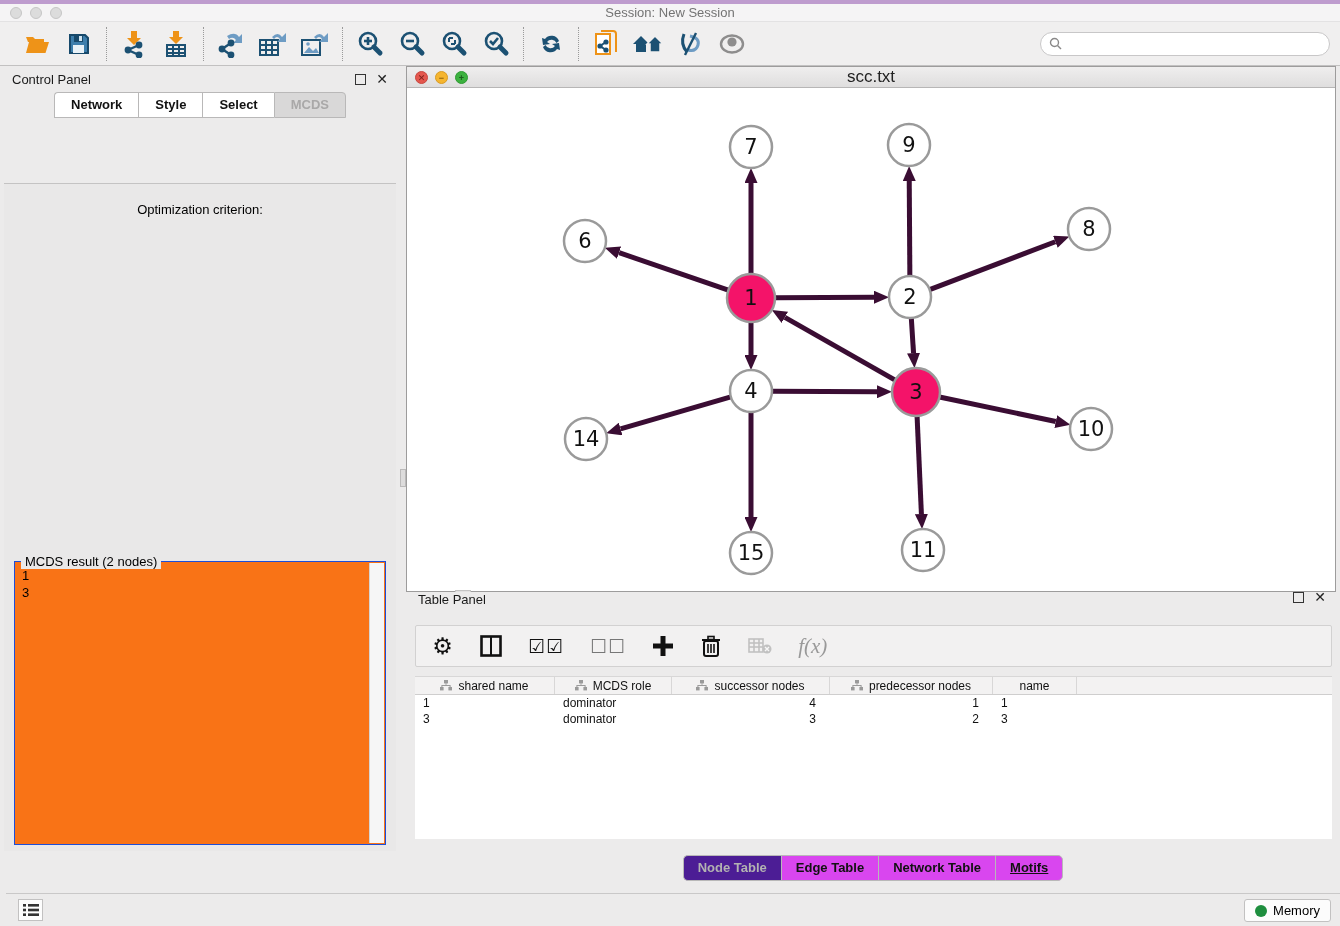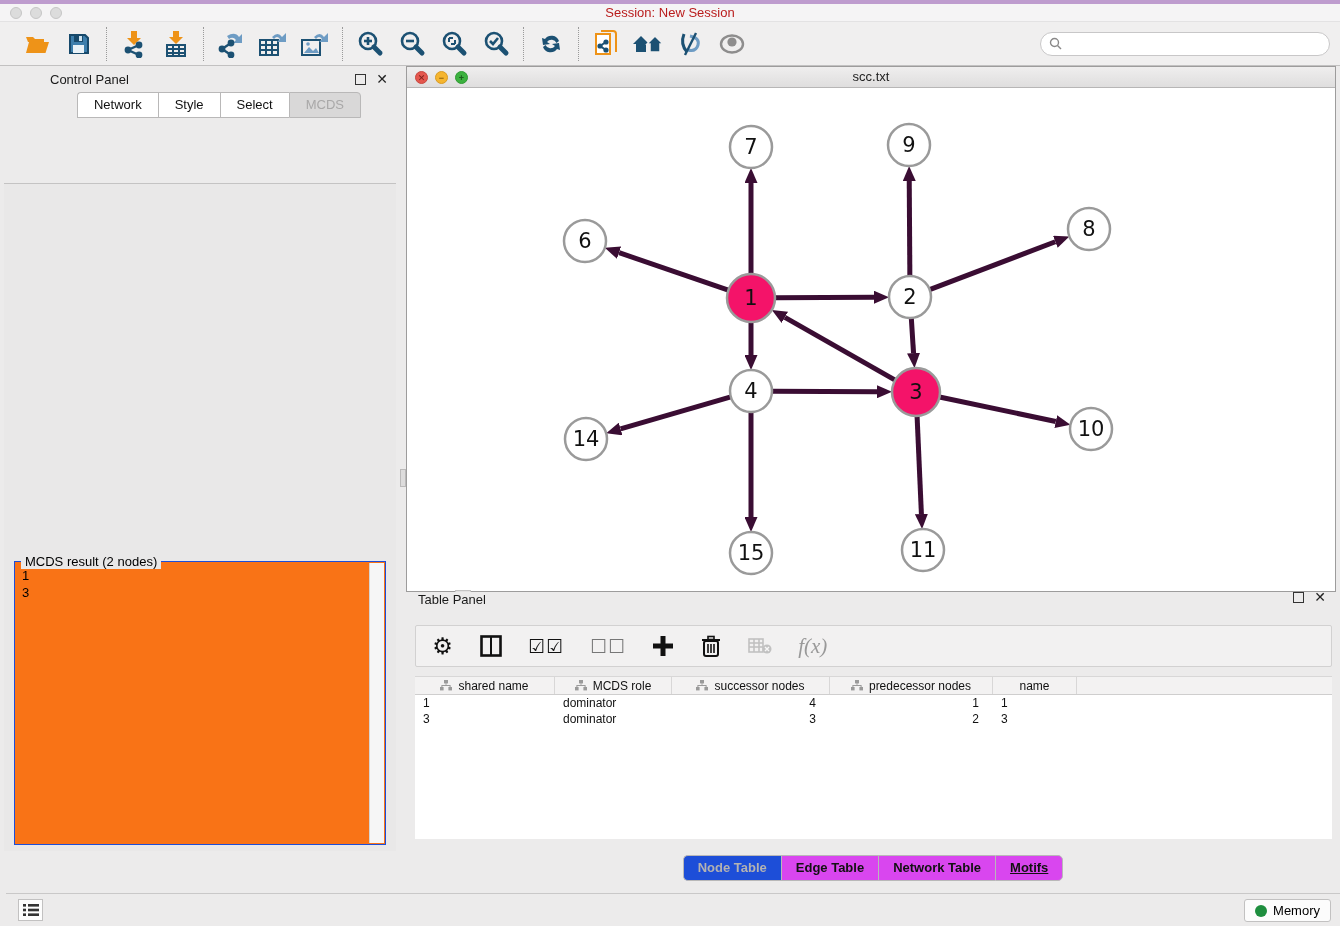--- a/index.html
+++ b/index.html
@@ -4,44 +4,44 @@
 <style>
   * { margin:0; padding:0; box-sizing:border-box; }
   html,body { width:1340px; height:926px; }
   body { font-family:"Liberation Sans","DejaVu Sans",sans-serif; background:#ECEBEB; overflow:hidden; position:relative; }
 
   
   .purple-strip { height:4px; background:#BE9CCE; }
   .mac-titlebar { height:18px; background:#F5F4F5; position:relative; border-bottom:1px solid #E3E2E3; }
   .traffic { position:absolute; left:10px; top:3px; display:flex; gap:8px; }
   .tl { width:12px; height:12px; border-radius:50%; background:#DCDCDC; border:1px solid #C6C6C6; }
-  .mac-title { text-align:center; font-size:13px; color:#b91c1c; line-height:17px; }
+  .mac-title { text-align:center; font-size:13px; color:#737373; line-height:17px; }
 
   
   .toolbar { height:44px; background:#F0EFEF; border-bottom:1px solid #C2C1C1; display:flex; align-items:center; padding:0 10px; }
   .tb-group { display:flex; align-items:center; gap:6px; padding:0 9px; }
   .tb-sep { width:1px; height:34px; border-left:1px dotted #9a9a9a; }
   .tb-btn { width:36px; height:34px; display:flex; align-items:center; justify-content:center; border-radius:4px; }
   .tb-btn svg { display:block; }
   .search-wrap { margin-left:auto; }
   .search-box { width:290px; height:24px; background:#fff; border:1px solid #C8C7C8; border-radius:13px; display:flex; align-items:center; padding:0 8px; gap:5px; }
   .search-box input { border:none; outline:none; flex:1; font-size:12px; background:transparent; font-family:inherit; }
 
   
   .main { position:absolute; top:66px; left:0; right:0; bottom:33px; }
 
   
-  .control-panel { position:absolute; left:0; top:0; width:400px; bottom:0; background:#ECEBEB;padding-left:38px; }
+  .control-panel { position:absolute; left:0; top:0; width:400px; bottom:0; background:#ECEBEB; }
   .cp-header { height:26px; display:flex; align-items:center; padding:0 12px; }
   .panel-title { font-size:13px; color:#1a1a1a; }
   .panel-header-btns { margin-left:auto; display:flex; gap:10px; align-items:center; }
   .float-btn { width:11px; height:11px; border:1.5px solid #333; background:transparent; display:inline-block; }
   .close-x { font-size:14px; font-weight:bold; color:#222; line-height:11px; }
   .cp-tabs { display:flex; justify-content:center; position:relative; z-index:2; }
-  .tab { font-size:13px; padding:4px 16px 5px; background:#fff; border:1px solid #B9B8B8; border-right:none; color:#111; }
+  .tab { font-size:13px; padding:4px 16px 5px; background:#fff; border:1px solid #B9B8B8; border-right:none; color:#111;font-weight:bold; }
   .tab:first-child { border-top-left-radius:4px; }
   .tab:last-child { border-right:1px solid #B9B8B8; border-top-right-radius:4px; }
   .tab.active { background:#D9D8D8; color:#A9A8A8; }
   .cp-body { position:absolute; top:117px; left:4px; right:4px; bottom:42px; background:#E9E8E8; border-top:1px solid #C4C3C3; }
   .opt-label { text-align:center; font-size:13px; margin-top:18px; }
   .dropdown { margin:8px 42px 0; height:24px; background:#fff; border:1px solid #ABAAAA; border-radius:5px; display:flex; align-items:center; padding:0 8px; font-size:13px; }
   .dd-arrows { margin-left:auto; display:flex; flex-direction:column; gap:2px; }
   .dd-arrows i { width:0; height:0; border-left:4px solid transparent; border-right:4px solid transparent; display:block; }
   .dd-up { border-bottom:5px solid #555; }
   .dd-down { border-top:5px solid #555; }
@@ -57,21 +57,21 @@
   .v-grip { position:absolute; left:0; top:403px; width:6px; height:18px; background:#DDDCDC; border:1px solid #BBBABA; }
 
   
   .net-window { position:absolute; left:406px; top:0; right:4px; height:526px; border:1px solid #9D9C9C; background:#fff; }
   .net-titlebar { height:21px; background:linear-gradient(#EFEEEE,#DFDEDE); border-bottom:1px solid #B7B6B6; position:relative; }
   .net-traffic { position:absolute; left:8px; top:4px; display:flex; gap:7px; }
   .nt { width:13px; height:13px; border-radius:50%; font-size:9px; font-weight:bold; text-align:center; line-height:13px; }
   .nt-close { background:#E4574E; border:1px solid #C8473F; color:#7c1f1a; }
   .nt-min { background:#F5B52F; border:1px solid #D99B23; color:#8a5f0d; }
   .nt-max { background:#3CB13F; border:1px solid #2F9A33; color:#1b5e1d; }
-  .net-title { text-align:center; font-size:13px; color:#222; line-height:20px; }
+  .net-title { text-align:center; font-size:17px; color:#222; line-height:20px; }
   .net-canvas { position:absolute; top:22px; left:0; right:0; bottom:0; background:#fff; }
   .net-canvas svg { display:block; }
 
   
   .h-grip { position:absolute; left:455px; top:524px; width:16px; height:5px; background:#E2E1E1; border:1px solid #C5C4C4; }
 
   
   .table-panel { position:absolute; left:406px; top:526px; right:0; bottom:0; background:#ECEBEB; }
   .tp-header { height:26px; display:flex; align-items:flex-start; padding:0 14px 0 12px; }
   .tp-toolbar { margin:7px 8px 0 9px; height:42px; background:#F2F1F1; border:1px solid #D2D1D1; border-radius:2px; display:flex; align-items:center; gap:26px; padding:0 16px; }
@@ -82,21 +82,21 @@
   .data-table { margin:9px 8px 0 9px; background:#fff; }
   .dt-header { display:flex; background:#F3F2F2; border-top:1px solid #D8D7D7; border-bottom:1px solid #CFCECE; height:19px; }
   .dt-hcell { display:flex; align-items:center; justify-content:center; gap:6px; font-size:12px; color:#111; border-right:1px solid #D8D7D7; position:relative; }
   .dt-row { display:flex; height:16px; }
   .dt-cell { font-size:12px; color:#111; line-height:16px; overflow:hidden; white-space:nowrap; }
   .dt-body-space { background:#fff; height:112px; }
   .tp-tabs-row { display:flex; justify-content:center; margin-top:16px; }
   .seg-tab { font-size:13px; font-weight:bold; padding:4px 14px 5px; background:#d946ef; border:1px solid #B9B8B8; border-right:none; color:#111; }
   .seg-tab:first-child { border-radius:5px 0 0 5px; }
   .seg-tab:last-child { border-right:1px solid #B9B8B8; border-radius:0 5px 5px 0;text-decoration:underline; }
-  .seg-tab.active { background:#1d4ed8; color:#B3B2B2; }
+  .seg-tab.active { background:#4c1d95; color:#B3B2B2; }
 
   
   .status-bar { position:absolute; left:6px; right:0; bottom:0; height:33px; background:#ECEBEB; border-top:1px solid #C9C8C8; }
   .list-btn { position:absolute; left:12px; top:5px; width:25px; height:22px; background:#FDFDFD; border:1px solid #C2C1C1; display:flex; align-items:center; justify-content:center; }
   .memory-btn { position:absolute; right:9px; top:5px; height:23px; background:#FCFCFC; border:1px solid #C2C1C1; border-radius:3px; display:flex; align-items:center; gap:6px; padding:0 10px; font-size:13px; }
   .mem-dot { width:12px; height:12px; border-radius:50%; background:#1E8E3E; }
 </style>
 </head>
 <body>
 
@@ -277,20 +277,21 @@
         <span class="close-x">✕</span>
       </span>
     </div>
     <div class="cp-tabs" id="cp-tabs">
         <span class="tab">Network</span>
         <span class="tab">Style</span>
         <span class="tab">Select</span>
         <span class="tab active">MCDS</span>
       </div>
     <div class="cp-body">
+      <div class="opt-label">Optimization criterion:</div>
       <div class="result-group">
         <span class="result-legend">MCDS result (2 nodes)</span>
         <div class="result-text" id="result-text">1
 3</div>
         <div class="result-scroll"></div>
       </div>
     </div>
   </div>
 
   <div class="v-splitter">

